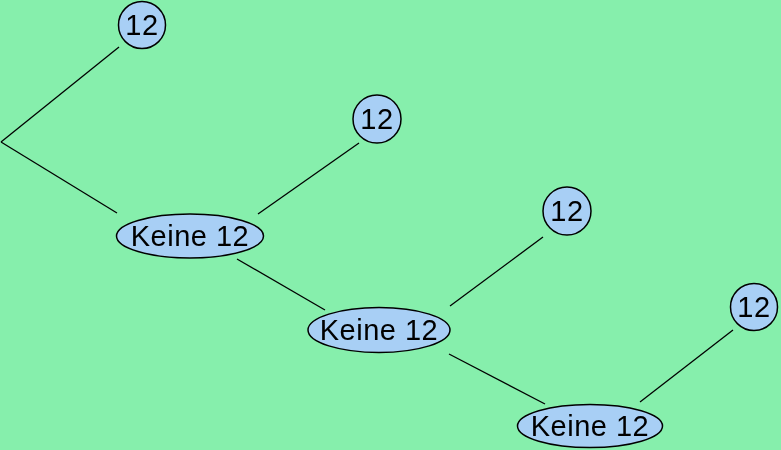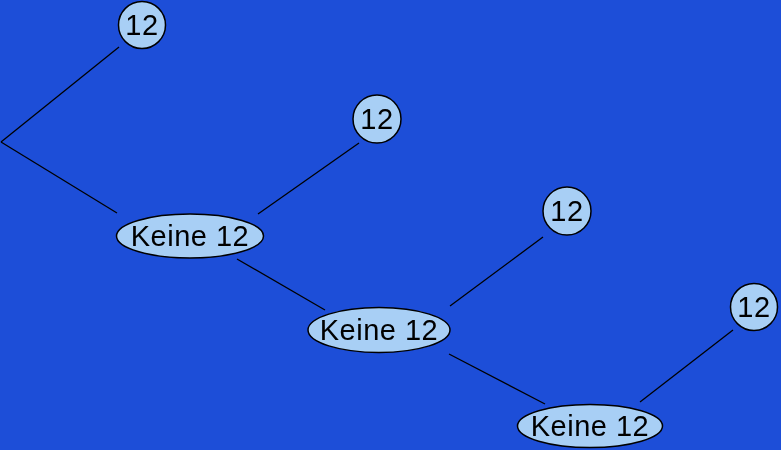--- a/index.html
+++ b/index.html
@@ -5,21 +5,21 @@
   html, body {
     margin: 0;
     padding: 0;
     background: #ffffff;
   }
   .canvas-wrap {
     position: relative;
     width: 781px;
     height: 450px;
     overflow: hidden;
-    background: #1d4ed8;
+    background: #86efac;
   }
   svg {
     display: block;
   }
   svg text {
     font-family: "Liberation Sans", "DejaVu Sans", sans-serif;
     font-size: 29px;
     letter-spacing: 0.5px;
     fill: #000000;
     user-select: none;

